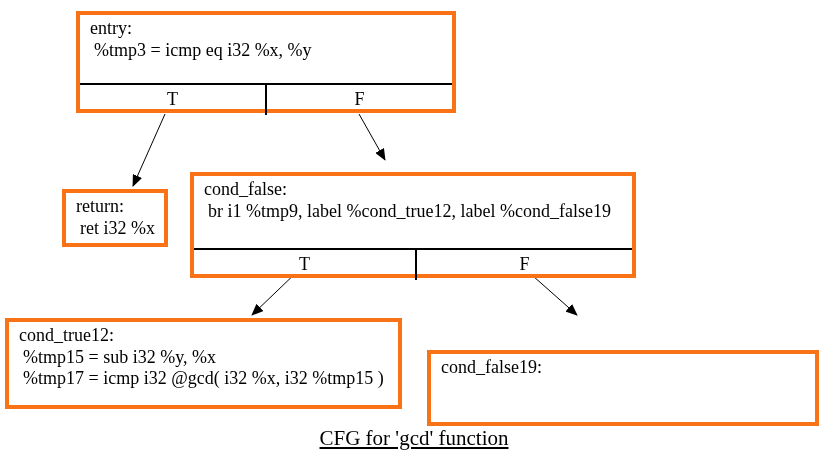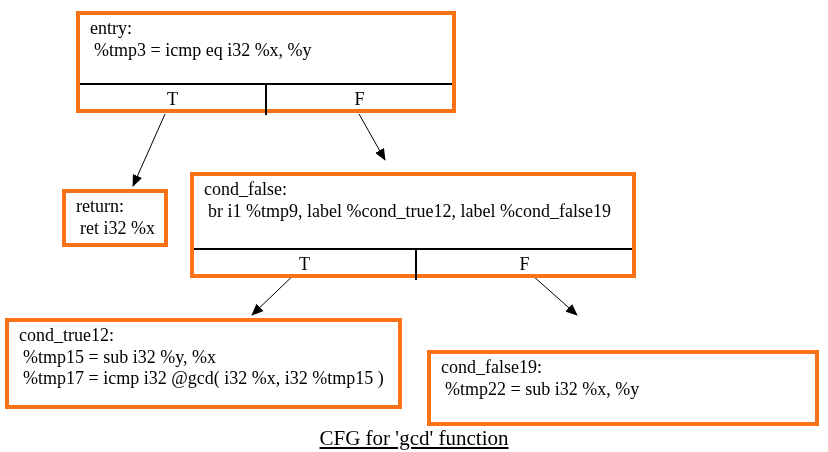--- a/index.html
+++ b/index.html
@@ -93,19 +93,18 @@
     <div class="body">
       <div class="block-title">cond_true12:</div>
       <div class="ir-line">%tmp15 = sub i32 %y, %x</div>
       <div class="ir-line">%tmp17 = icmp i32 @gcd( i32 %x, i32 %tmp15 )</div>
     </div>
   </div>
 
   <div class="node" style="left:427px; top:318px; width:392px; height:76px;margin-top:32px;">
     <div class="body">
       <div class="block-title">cond_false19:</div>
-      <div class="ir-line">%tmp22 = sub i32 %x, %y</div>
     </div>
   </div>
 
   <div class="caption">CFG for 'gcd' function</div>
 
 </div>
 
 </body></html>

